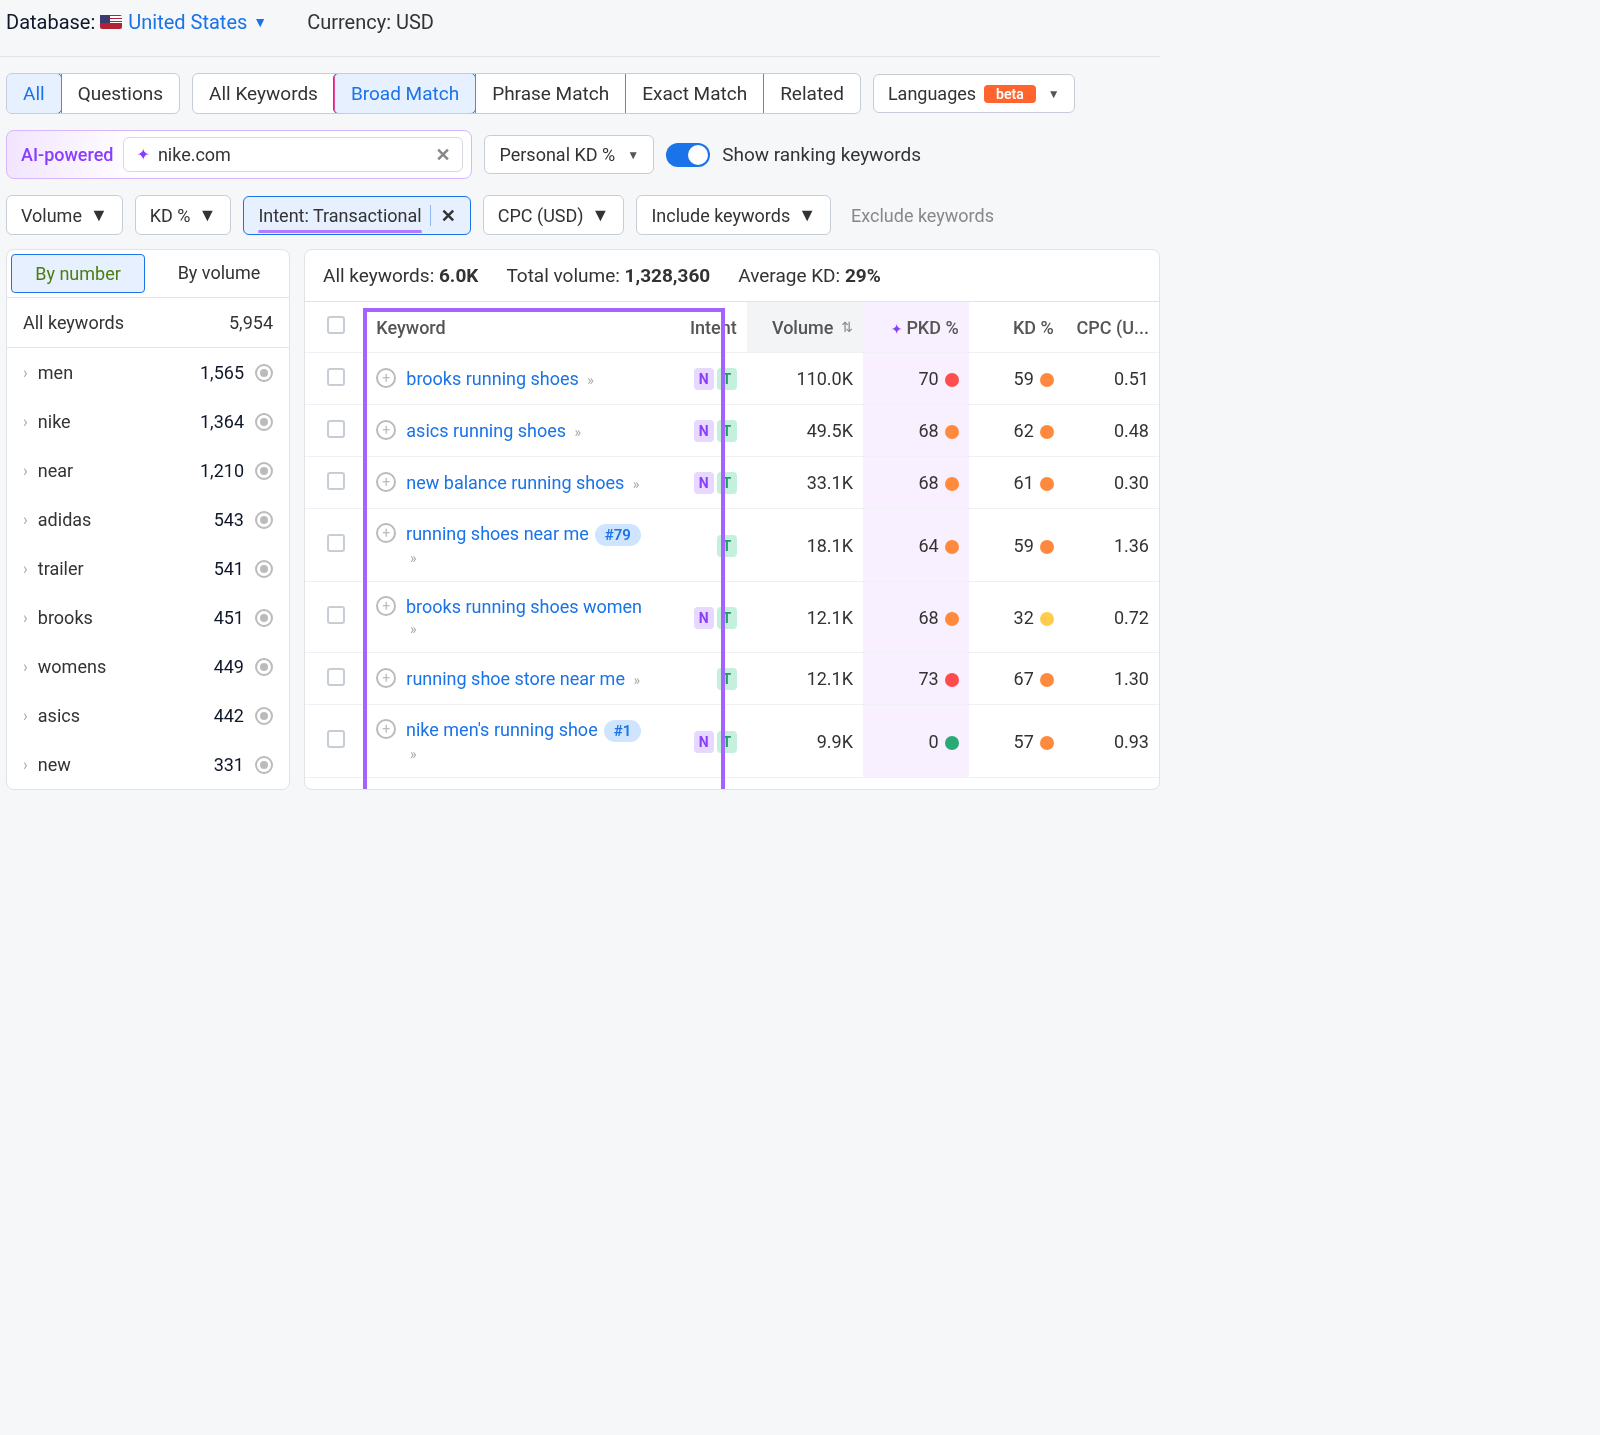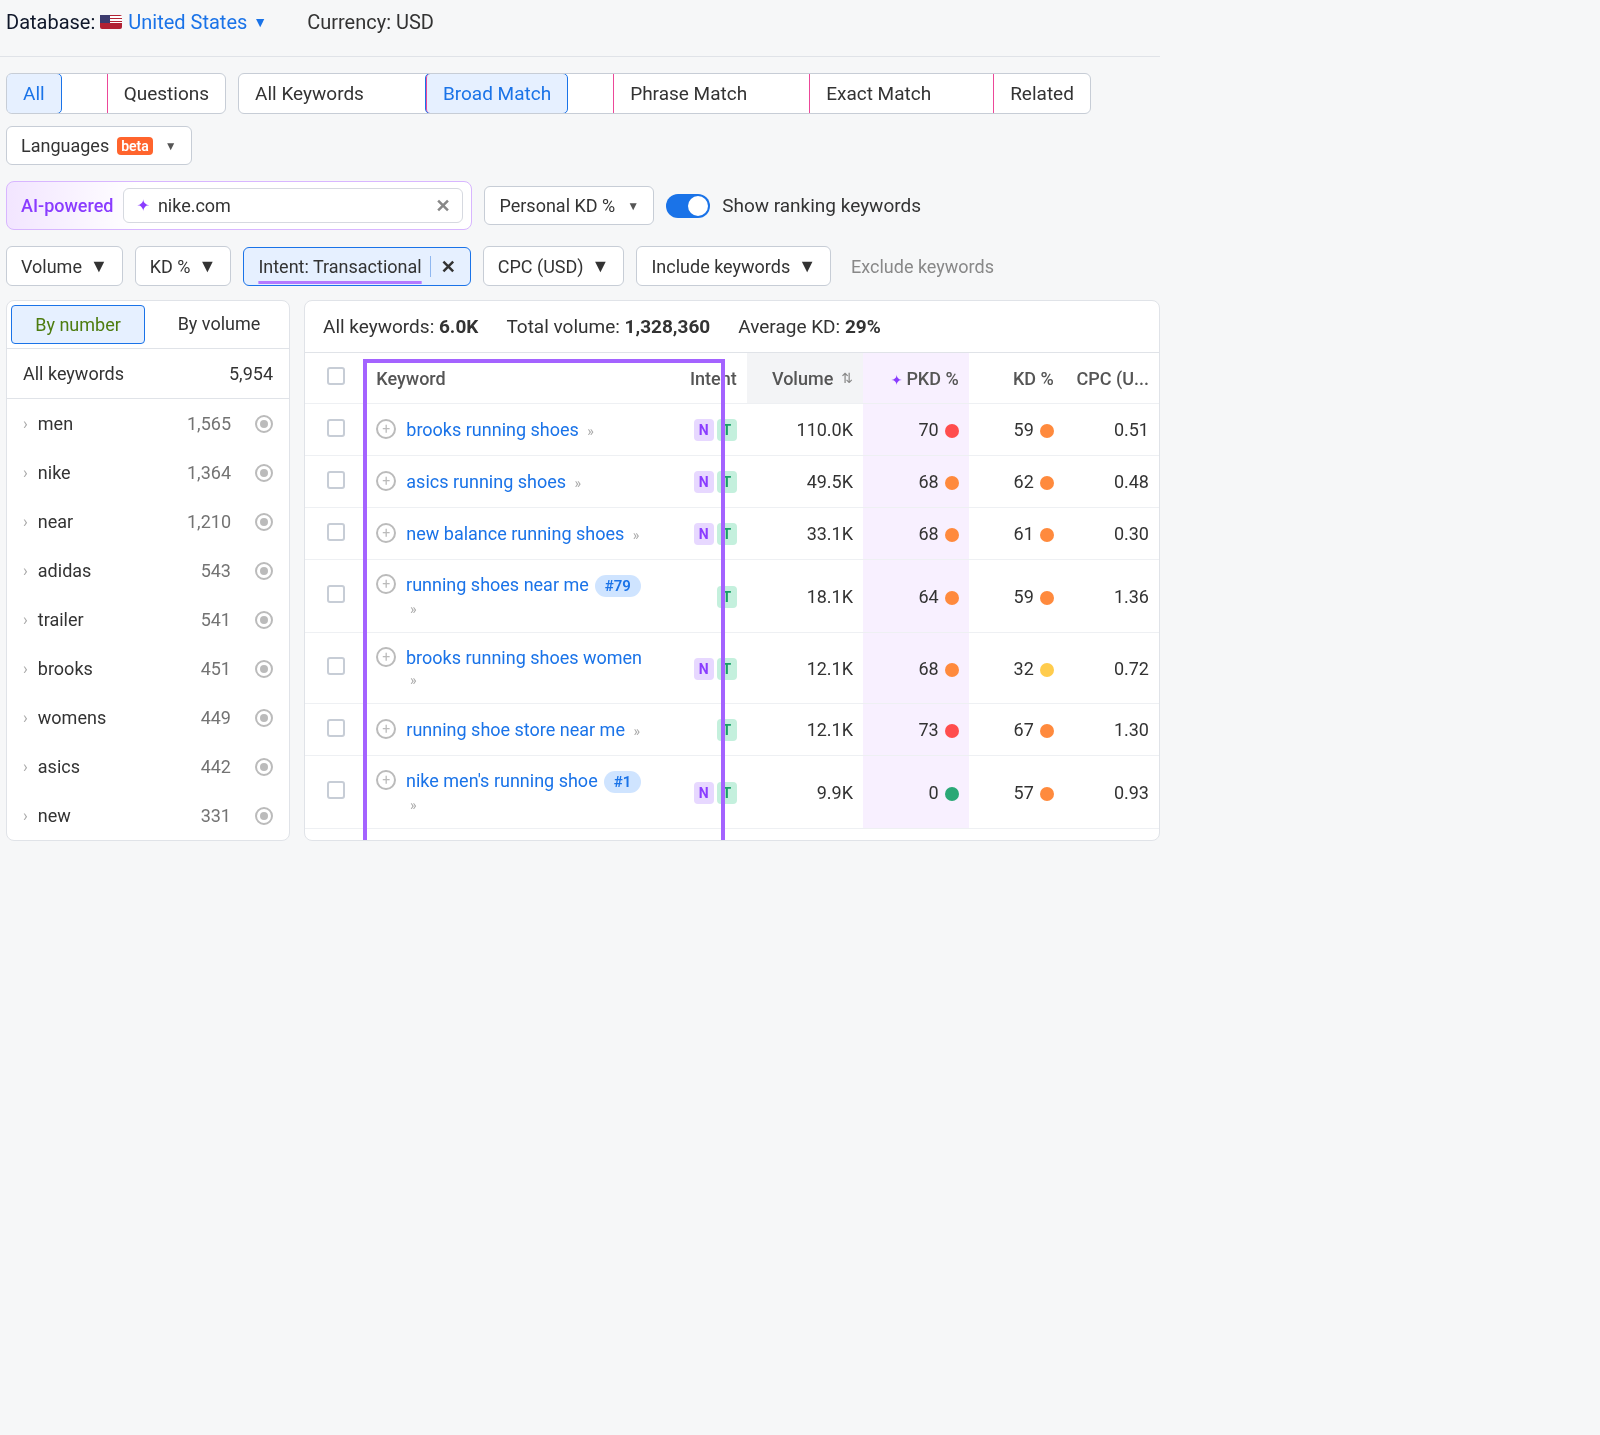--- a/index.html
+++ b/index.html
@@ -19,27 +19,27 @@
   .db-label { color: #0f172a; }
   .db-link { color: #1a73e8; cursor: pointer; display: inline-flex; align-items: center; gap: 6px; }
   .flag { width: 22px; height: 14px; display: inline-block; border-radius: 2px; background: linear-gradient(to bottom, #b22234 10%, #fff 10%, #fff 20%, #b22234 20%, #b22234 30%, #fff 30%, #fff 40%, #b22234 40%, #b22234 50%, #fff 50%, #fff 60%, #b22234 60%); position: relative; }
   .flag::before { content:""; position:absolute; top:0; left:0; width:10px; height:8px; background:#3c3b6e; }
   .chev { font-size: 14px; color: #1a73e8; }
   .hr { height: 1px; background: #e0e3e8; margin: 0; }
 
   .filters { padding: 16px 6px 8px 6px; display: flex; flex-direction: column; gap: 16px; }
   .filters-row { display: flex; gap: 12px; align-items: center; flex-wrap: wrap; }
 
-  .seg-group { display: inline-flex; border: 1px solid #c7cdd6; border-radius: 6px; overflow: hidden; background: #fff; gap: 46px; }
+  .seg-group { display: inline-flex; border: 1px solid #c7cdd6; border-radius: 6px; overflow: hidden; background: #fff; }
   .seg { padding: 8px 16px; font-size: 19px; color: #333; cursor: pointer; }
   .seg.active { background: #e6f0ff; color: #1a73e8; outline: 1px solid #1a73e8; border-radius: 4px; }
   .seg + .seg { border-left: 1px solid #ec4899; }
 
   .pill { display: inline-flex; align-items: center; gap: 8px; padding: 8px 14px; border: 1px solid #c7cdd6; border-radius: 6px; background: #fff; font-size: 18px; color: #333; cursor: pointer; }
-  .pill.beta-pill .beta { background: #ff642d; color: #fff; padding: 1px 4px; border-radius: 4px; font-size: 14px; font-weight: 600; }
+  .pill.beta-pill .beta { background: #ff642d; color: #fff; padding: 1px 12px; border-radius: 4px; font-size: 14px; font-weight: 600; }
   .pill .chev-down { font-size: 12px; color: #555; margin-left: 4px; }
 
   .ai-box { display: inline-flex; align-items: center; gap: 10px; padding: 6px 8px 6px 14px; border: 1px solid #d8b6ff; border-radius: 8px; background: linear-gradient(90deg, #f2e5ff 0%, #ffffff 28%); font-size: 18px; }
   .ai-label { color: #8a3cff; font-weight: 500; }
   .ai-input { display: inline-flex; align-items: center; gap: 8px; border: 1px solid #d6d9e0; border-radius: 6px; padding: 6px 12px; background: #fff; width: 340px; }
   .ai-star { color: #8a3cff; font-size: 16px; }
   .ai-clear { color: #888; font-weight: 700; font-size: 18px; cursor: pointer; }
   .ai-value { flex: 1; color: #333; }
 
   .toggle { position: relative; width: 44px; height: 24px; background: #1a73e8; border-radius: 12px; cursor: pointer; }
@@ -55,21 +55,21 @@
 
   .sidebar { width: 284px; background: #fff; border: 1px solid #e0e3e8; border-radius: 8px; }
   .sidebar-top { display: flex; border-bottom: 1px solid #e0e3e8; }
   .sort-btn { flex: 1; padding: 12px; font-size: 18px; text-align: center; cursor: pointer; }
   .sort-btn:first-child { border-right: 1px solid #e0e3e8; }
   .sort-btn.active { background: #e6f0ff; color: #4d7c0f; border: 1px solid #1a73e8; border-radius: 4px; margin: 4px; padding: 8px; }
   .sb-row { display: flex; justify-content: space-between; align-items: center; padding: 14px 16px; font-size: 18px; }
   .sb-allrow { border-bottom: 1px solid #e0e3e8; }
   .sb-item { display: flex; align-items: center; gap: 10px; cursor: pointer; }
   .sb-item .arrow { color: #aaa; font-size: 16px; }
-  .sb-right { display: flex; align-items: center; gap: 24px; color: #737373; }
+  .sb-right { display: flex; align-items: center; gap: 11px; color: #0f172a; }
   .eye { width: 18px; height: 18px; border-radius: 50%; border: 2px solid #bbb; position: relative; display: inline-block; }
   .eye::after { content: ""; position: absolute; top: 3px; left: 3px; width: 8px; height: 8px; background: #bbb; border-radius: 50%; }
 
   .main { flex: 1; background: #fff; border: 1px solid #e0e3e8; border-radius: 8px; min-width: 0; overflow: hidden; }
   .summary { display: flex; gap: 28px; padding: 14px 18px; font-size: 19px; border-bottom: 1px solid #e0e3e8; }
   .summary .bold { font-weight: 700; }
 
   table { width: 100%; border-collapse: collapse; table-layout: fixed; }
   th, td { padding: 14px 10px; text-align: left; font-size: 18px; border-bottom: 1px solid #eef0f3; }
   th { color: #555; font-weight: 500; background: #fff; }

